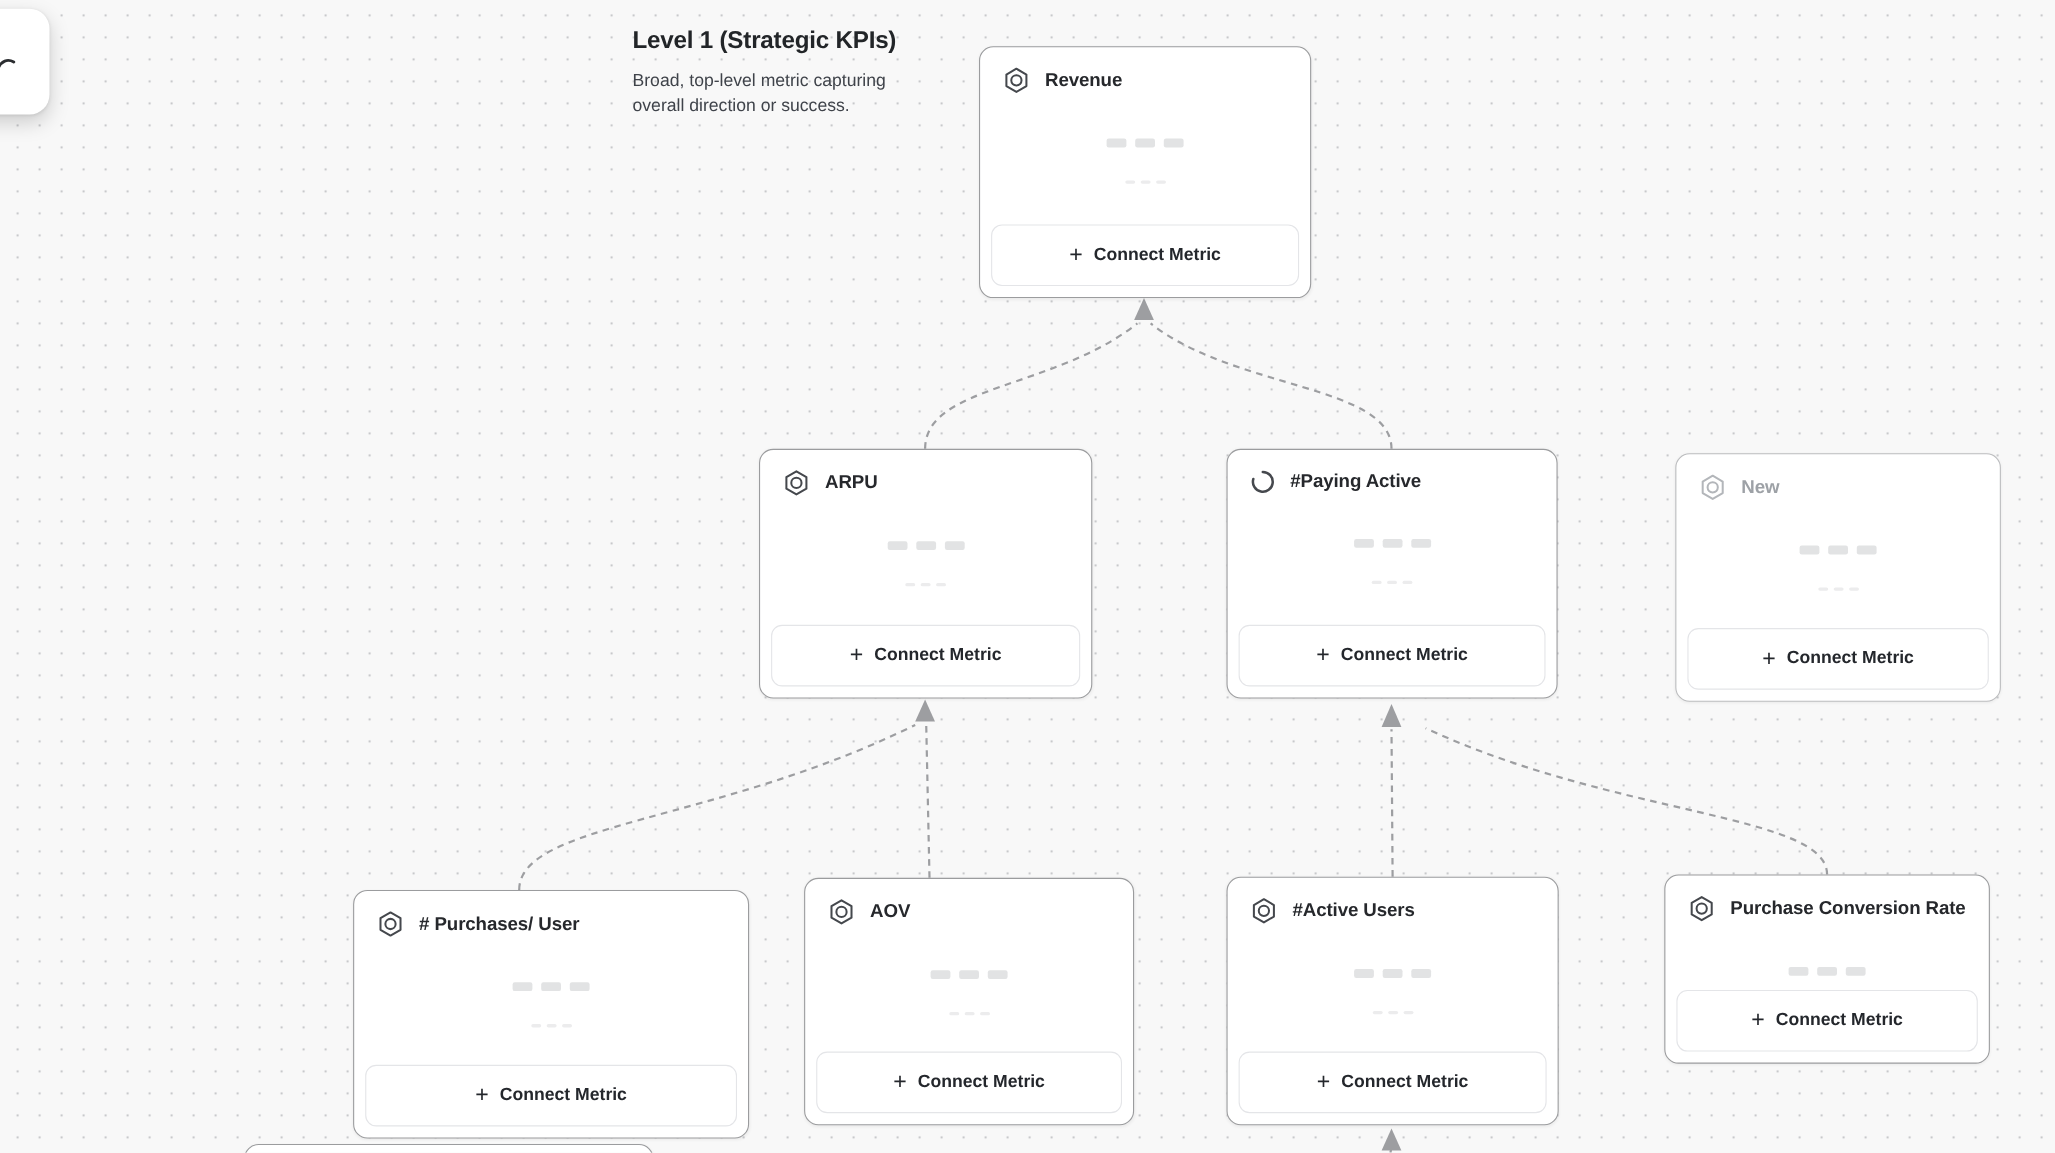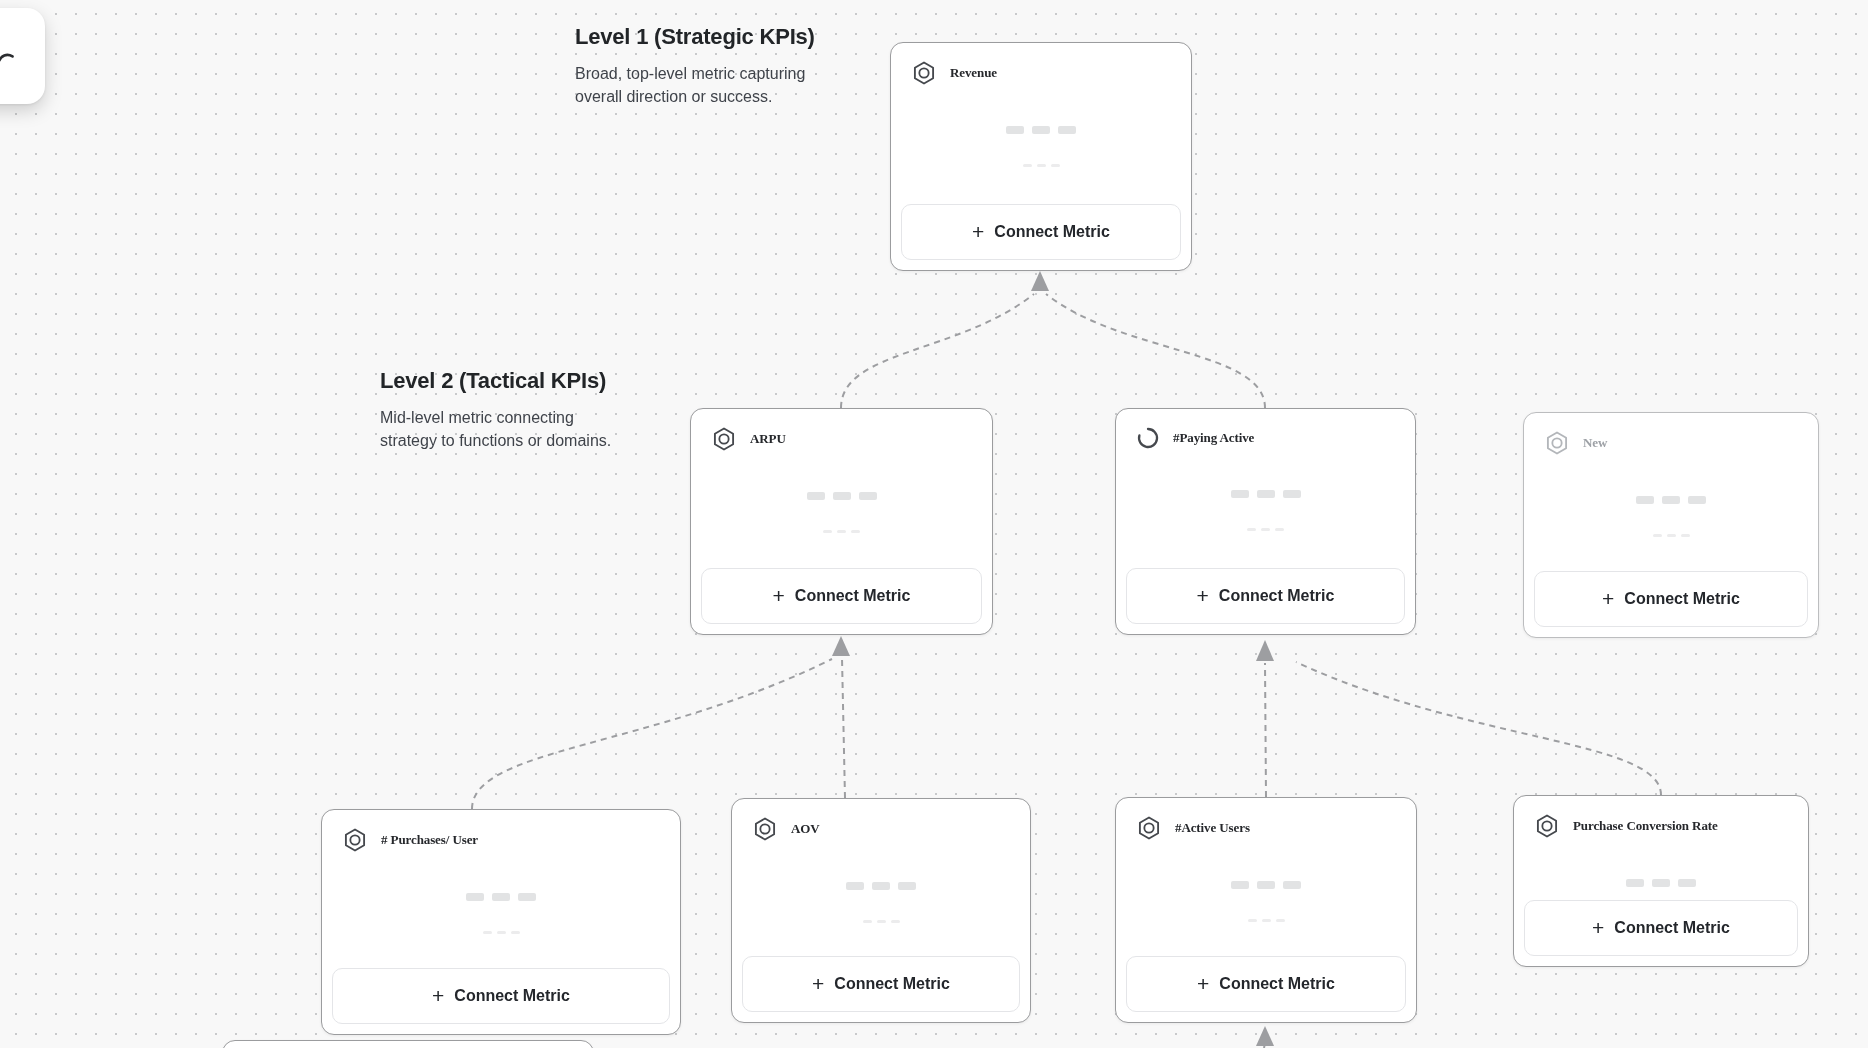--- a/index.html
+++ b/index.html
@@ -46,21 +46,21 @@
   #card-purchases{ left:321px;  top:809px; width:360px; height:226px; }
   #card-aov      { left:695px;  top:798px; width:300px; height:225px;margin-left:36px; }
   #card-active   { left:1115px; top:797px; width:302px; height:226px; }
   #card-pcr      { left:1513px; top:795px; width:296px; height:172px; }
   #card-offscreen{ left:222px;  top:1040px; width:372px; height:60px; }
 
   .card-header{
     display:flex; align-items:center; gap:13px;
     padding:17px 20px 0 20px;
   }
-  .card-title{ font-size:13px; font-weight:bold; color:#26282c; letter-spacing:-0.1px;font-family:Liberation Serif, serif; }
+  .card-title{ font-size:17px; font-weight:bold; color:#26282c; letter-spacing:-0.1px; }
   .icon{ display:flex; align-items:center; }
 
   
   .sk-row1{ display:flex; gap:8px; justify-content:center; margin-top:40px; }
   .sk-row1 i{ display:block; width:18px; height:8px; border-radius:2px; background:#e2e3e4; }
   .sk-row2{ display:flex; gap:5px; justify-content:center; margin-top:30px; }
   .sk-row2 i{ display:block; width:9px; height:3px; border-radius:1.5px; background:#ececed; }
 
   .connect-btn{
     position:absolute; left:10px; right:10px; bottom:10px; height:56px;
@@ -102,24 +102,20 @@
     <polygon points="1265,640 1256,661 1274,661"></polygon>
 
     <path d="M1264,1048 L1265,1043"></path>
     <polygon points="1265,1026 1256,1046 1274,1046"></polygon>
   </svg>
 
   <div class="level-label" id="level1-label">
     <h2>Level 1 (Strategic KPIs)</h2>
     <p>Broad, top-level metric capturing overall direction or success.</p>
   </div>
-  <div class="level-label" id="level2-label">
-    <h2>Level 2 (Tactical KPIs)</h2>
-    <p>Mid-level metric connecting strategy to functions or domains.</p>
-  </div>
 
   <div class="card" id="card-revenue">
     <div class="card-header">
       <span class="icon">
         <svg viewBox="0 0 24 24" width="26" height="26" fill="none" stroke="#45484d" stroke-width="1.7" stroke-linejoin="round">
           <path d="M12 2.3 L20.4 7.15 V16.85 L12 21.7 L3.6 16.85 V7.15 Z"></path>
             <circle cx="12" cy="12" r="4.3"></circle>
         </svg>
       </span>
       <span class="card-title">Revenue</span>

